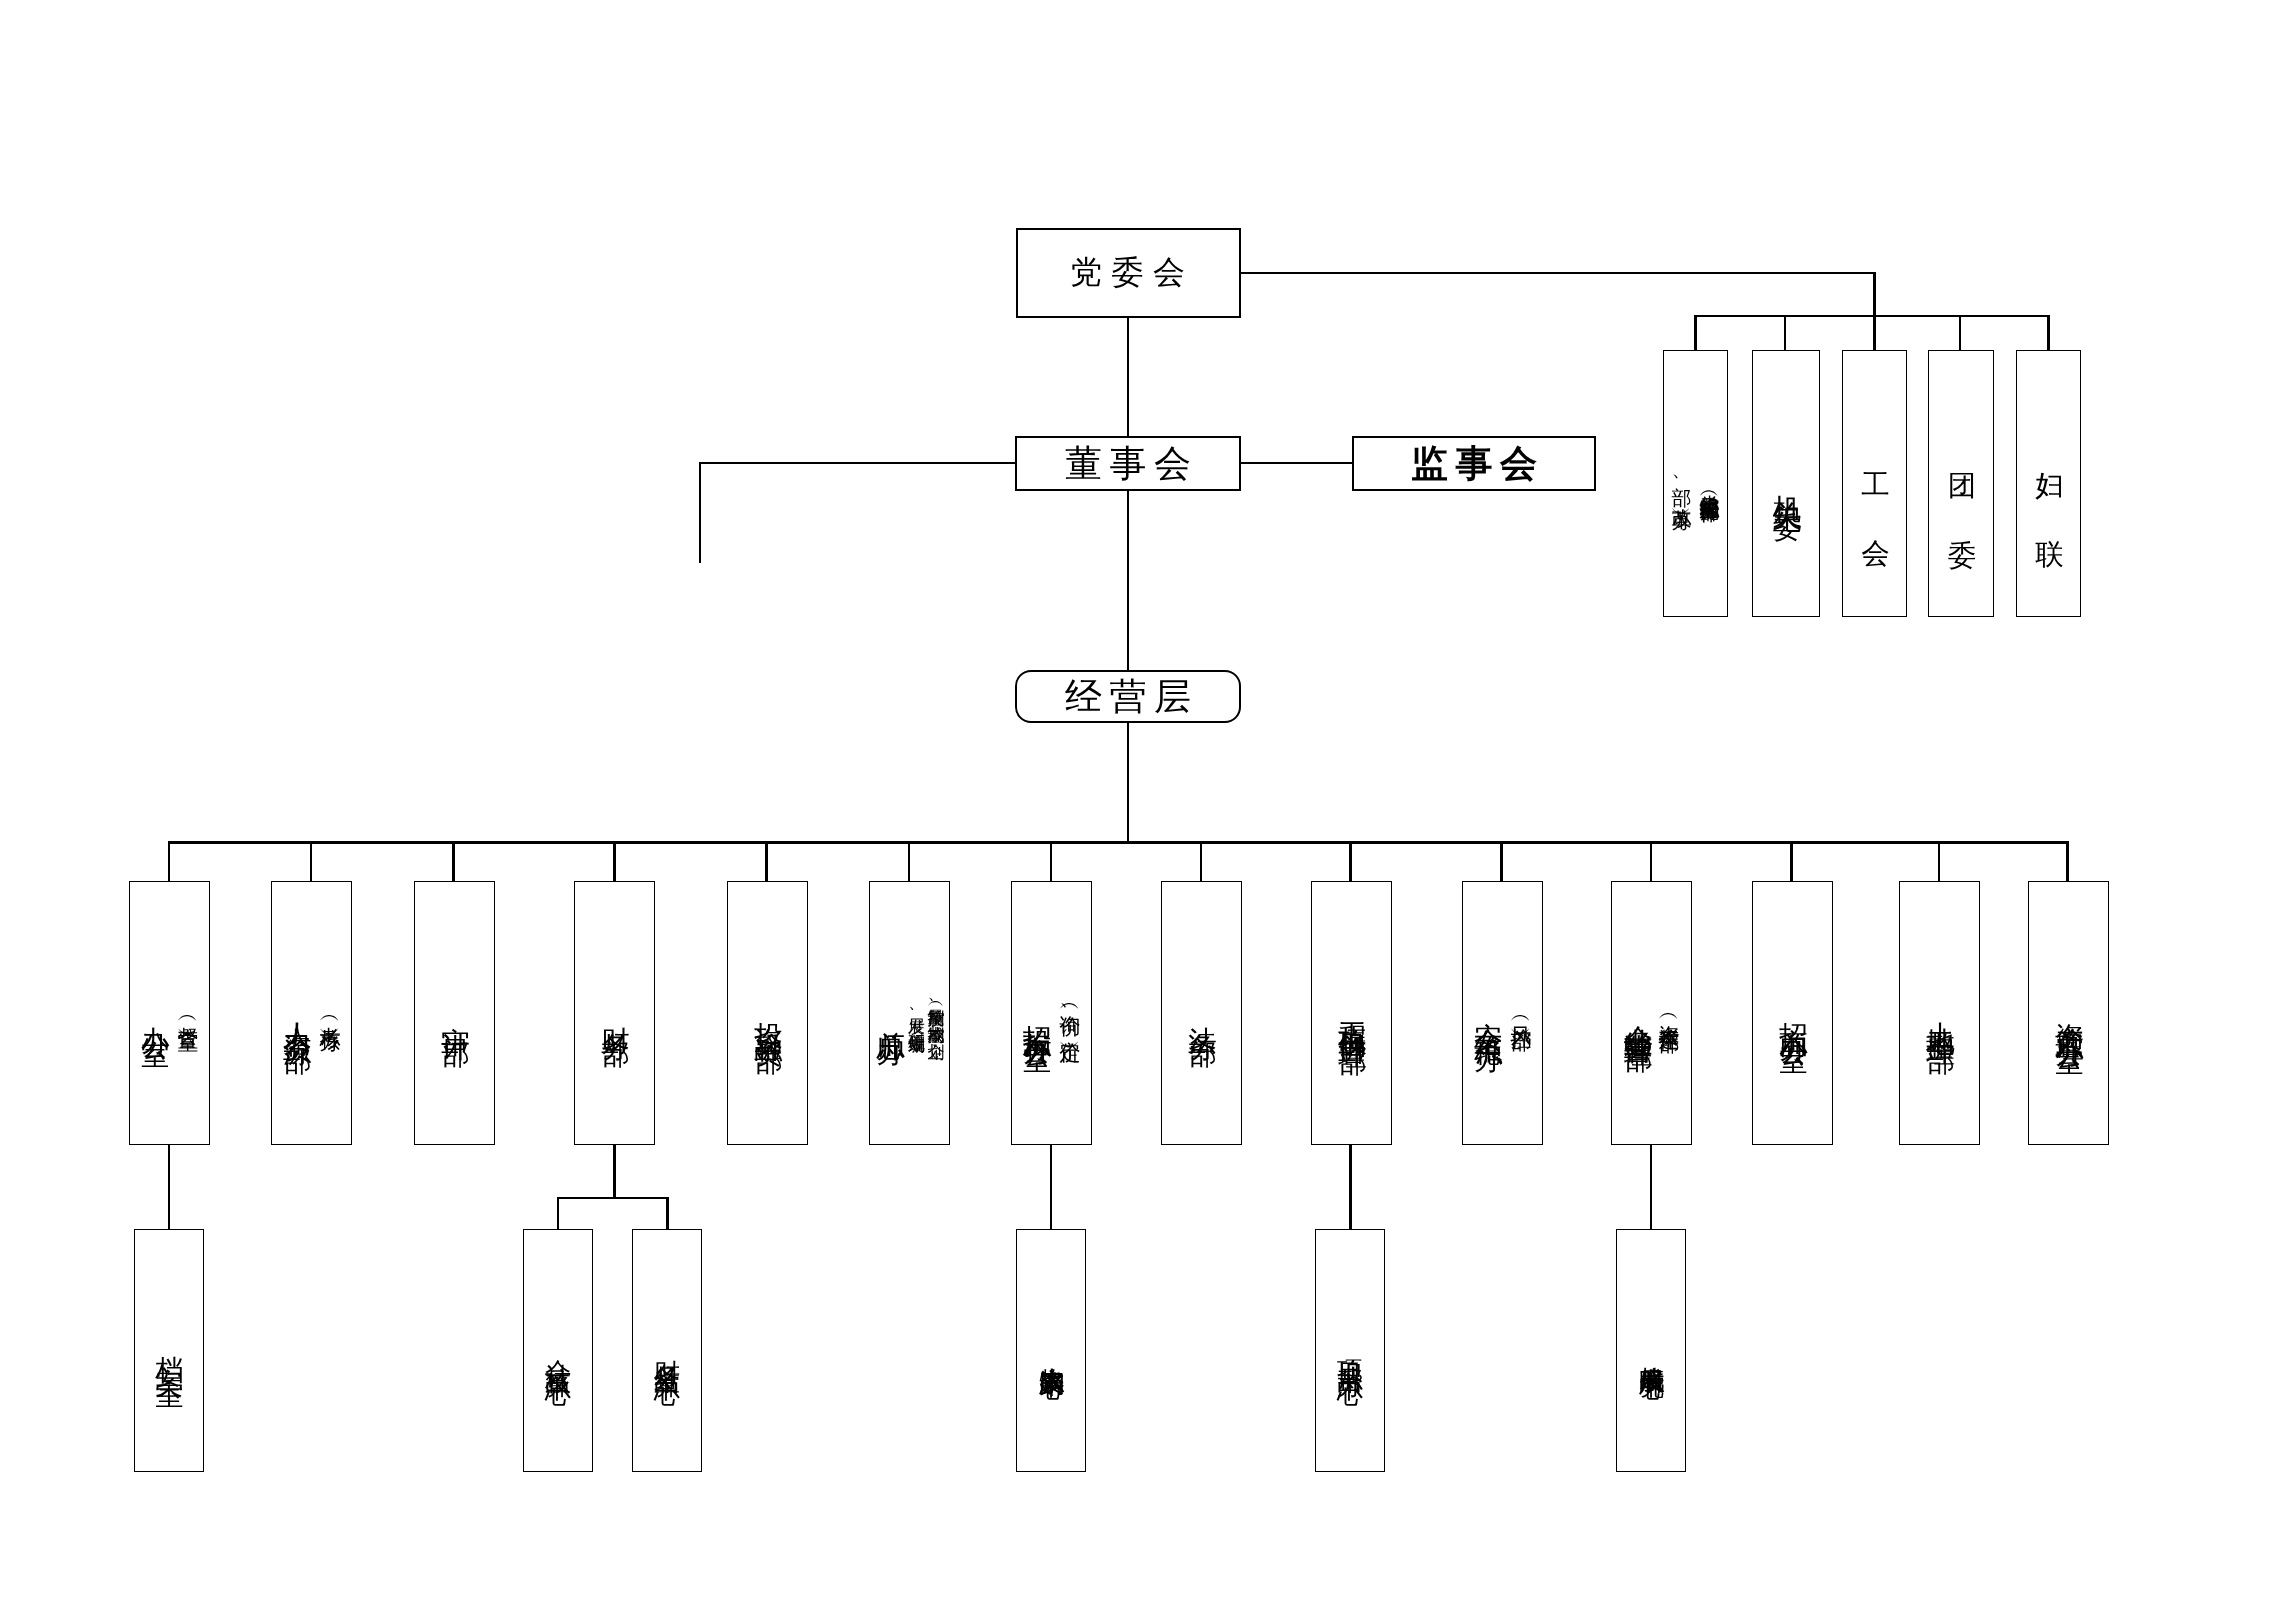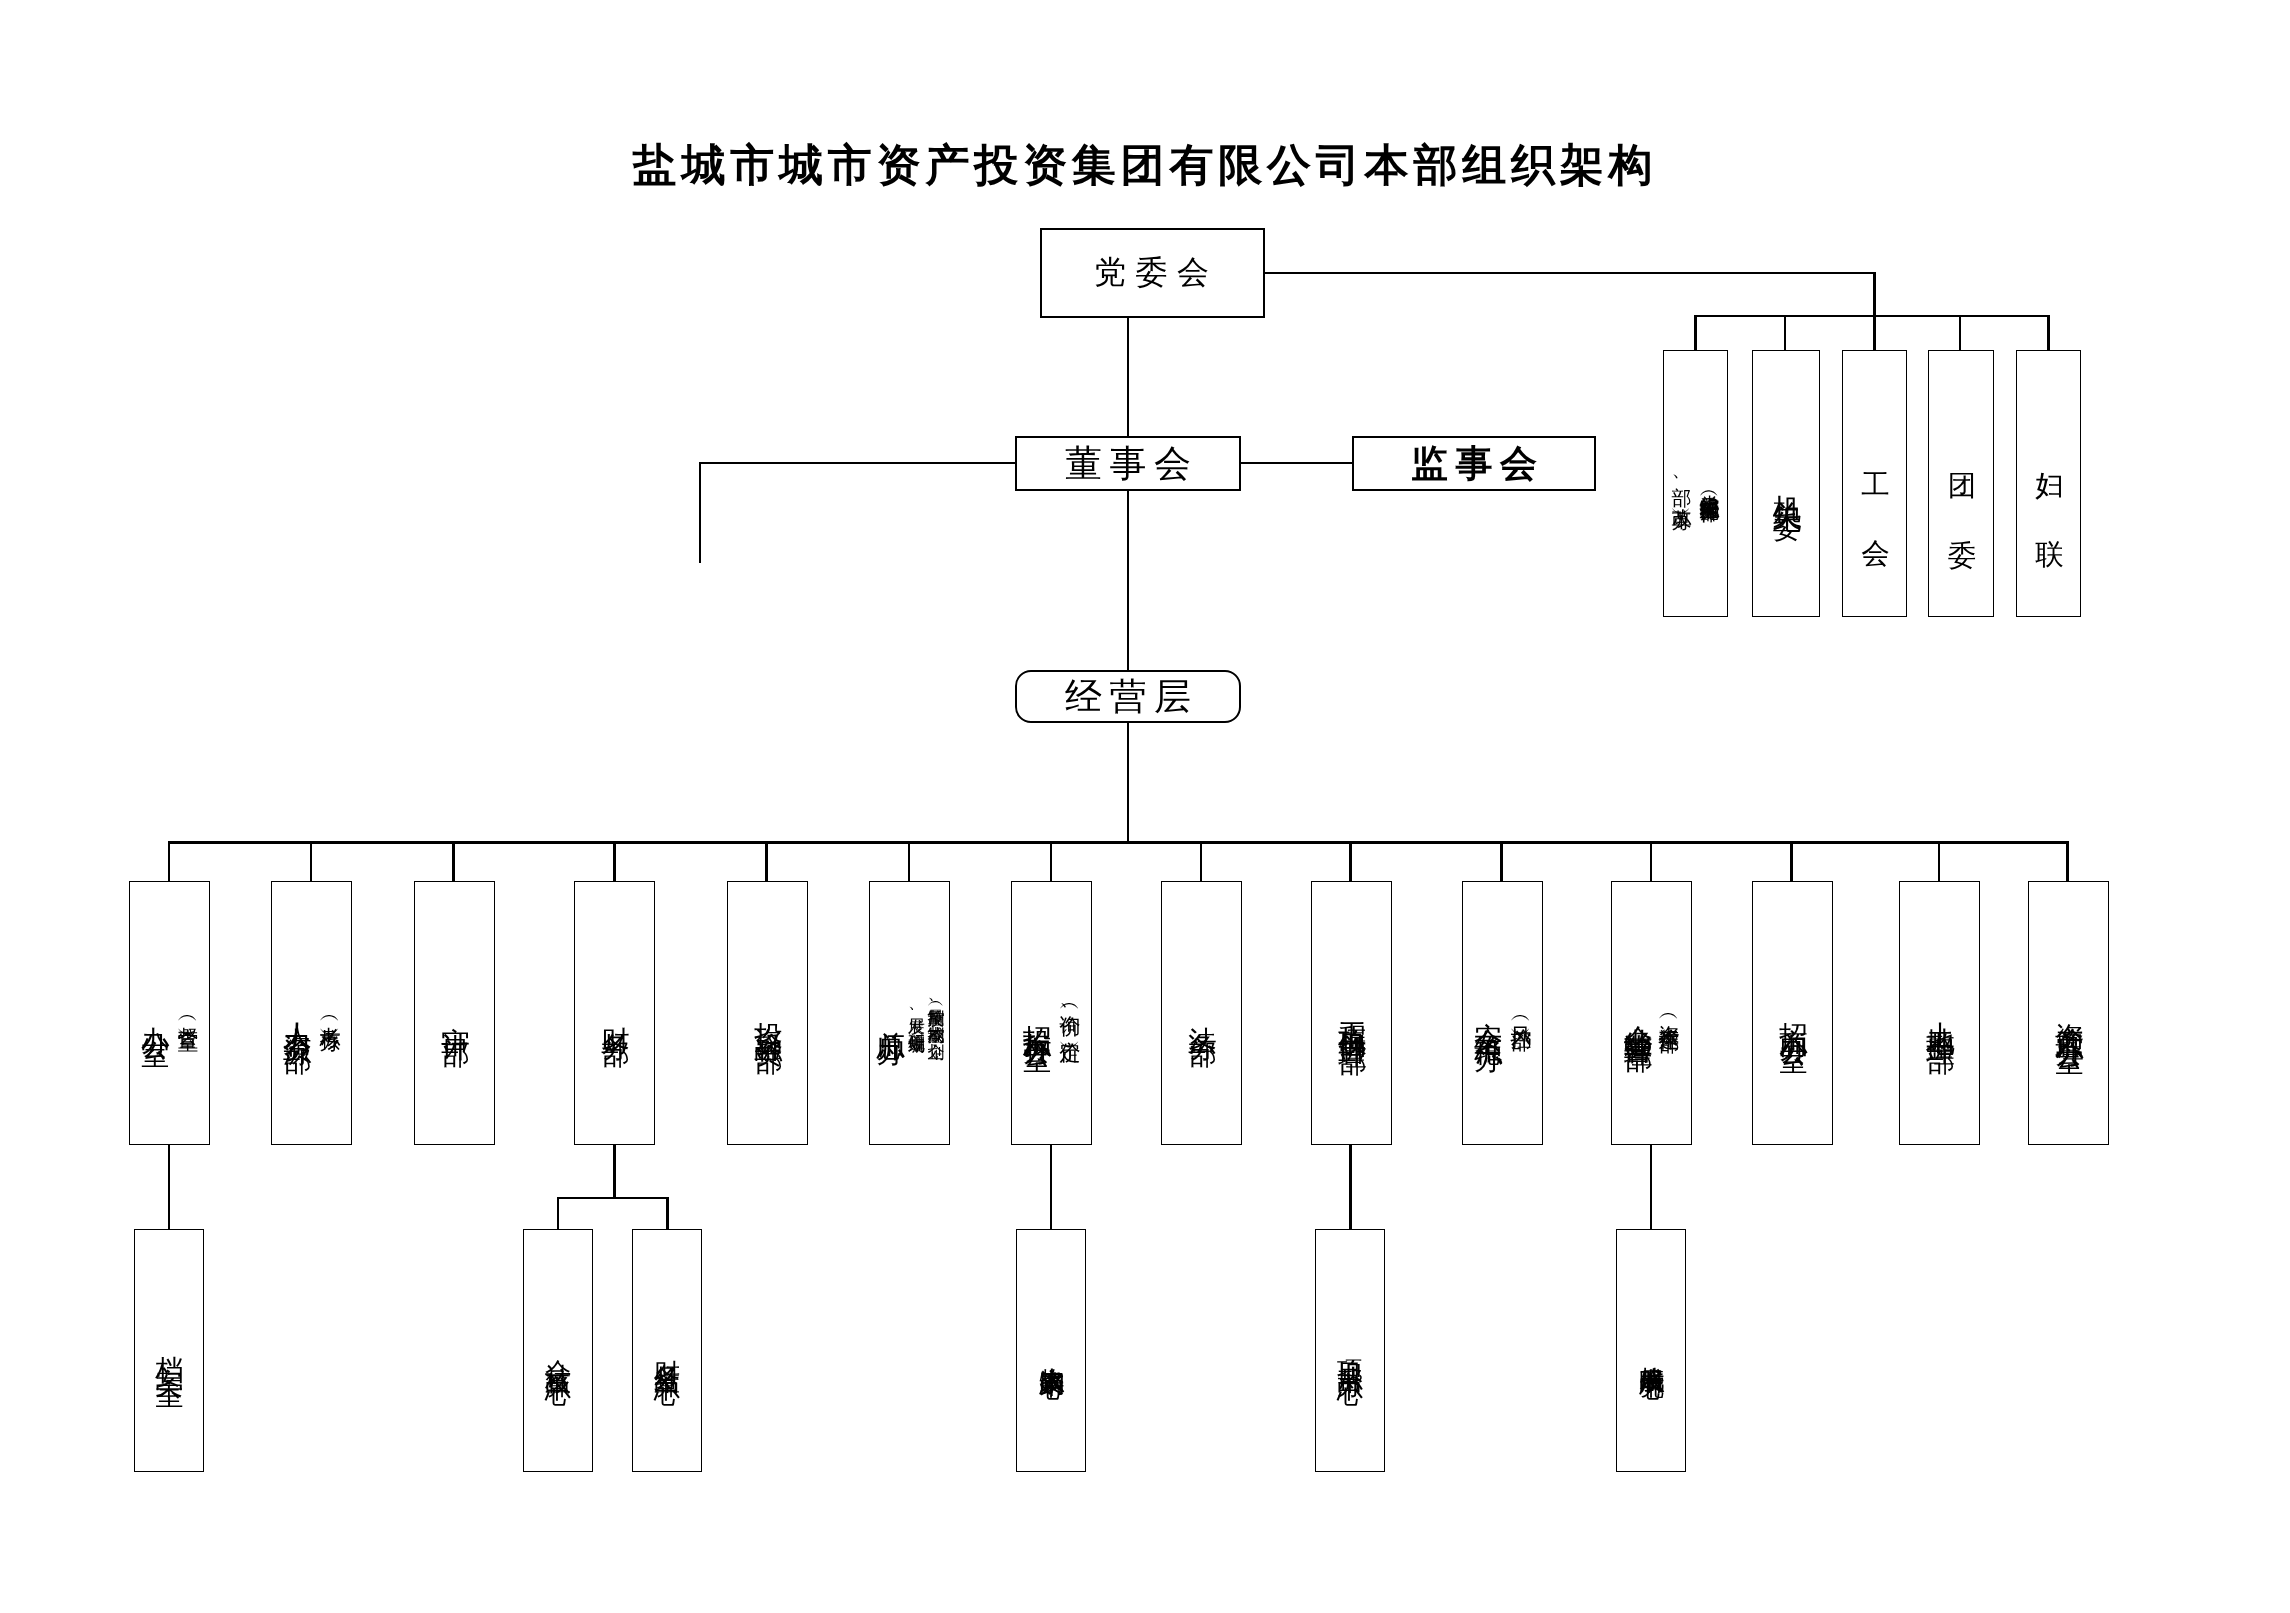--- a/index.html
+++ b/index.html
@@ -50,23 +50,22 @@
       M178 886 V926 M327 886 V926 M477 886 V926 M646 886 V926 M806 886 V926
       M956 886 V926 M1105 886 V926 M1263 886 V926 M1420 886 V926 M1579 886 V926
       M1736 886 V926 M1884 886 V926 M2039 886 V926 M2174 886 V926
       M178 1204 V1292
       M646 1204 V1260 M587 1260 H702 M587 1260 V1292 M702 1260 V1292
       M1105 1204 V1292
       M1420 1204 V1292
       M1736 1204 V1292"></path>
   </svg>
 
-  <h1 class="title">盐城市城市资产投资集团有限公司本部组织架构</h1>
 
-  <div class="hbox big" style="left:1016px;top:228px;width:225px;height:90px;margin-left:24px;">
+  <div class="hbox big" style="left:1016px;top:228px;width:225px;height:90px;">
     <span>党委会</span>
   </div>
   <div class="hbox" style="left:1015px;top:436px;width:226px;height:55px;">
     <span>董事会</span>
   </div>
   <div class="hbox" style="left:1352px;top:436px;width:244px;height:55px;font-weight:bold;">
     <span>监事会</span>
   </div>
   <div class="hbox" style="left:1015px;top:670px;width:226px;height:53px;border-radius:16px;">
     <span>经营层</span>

